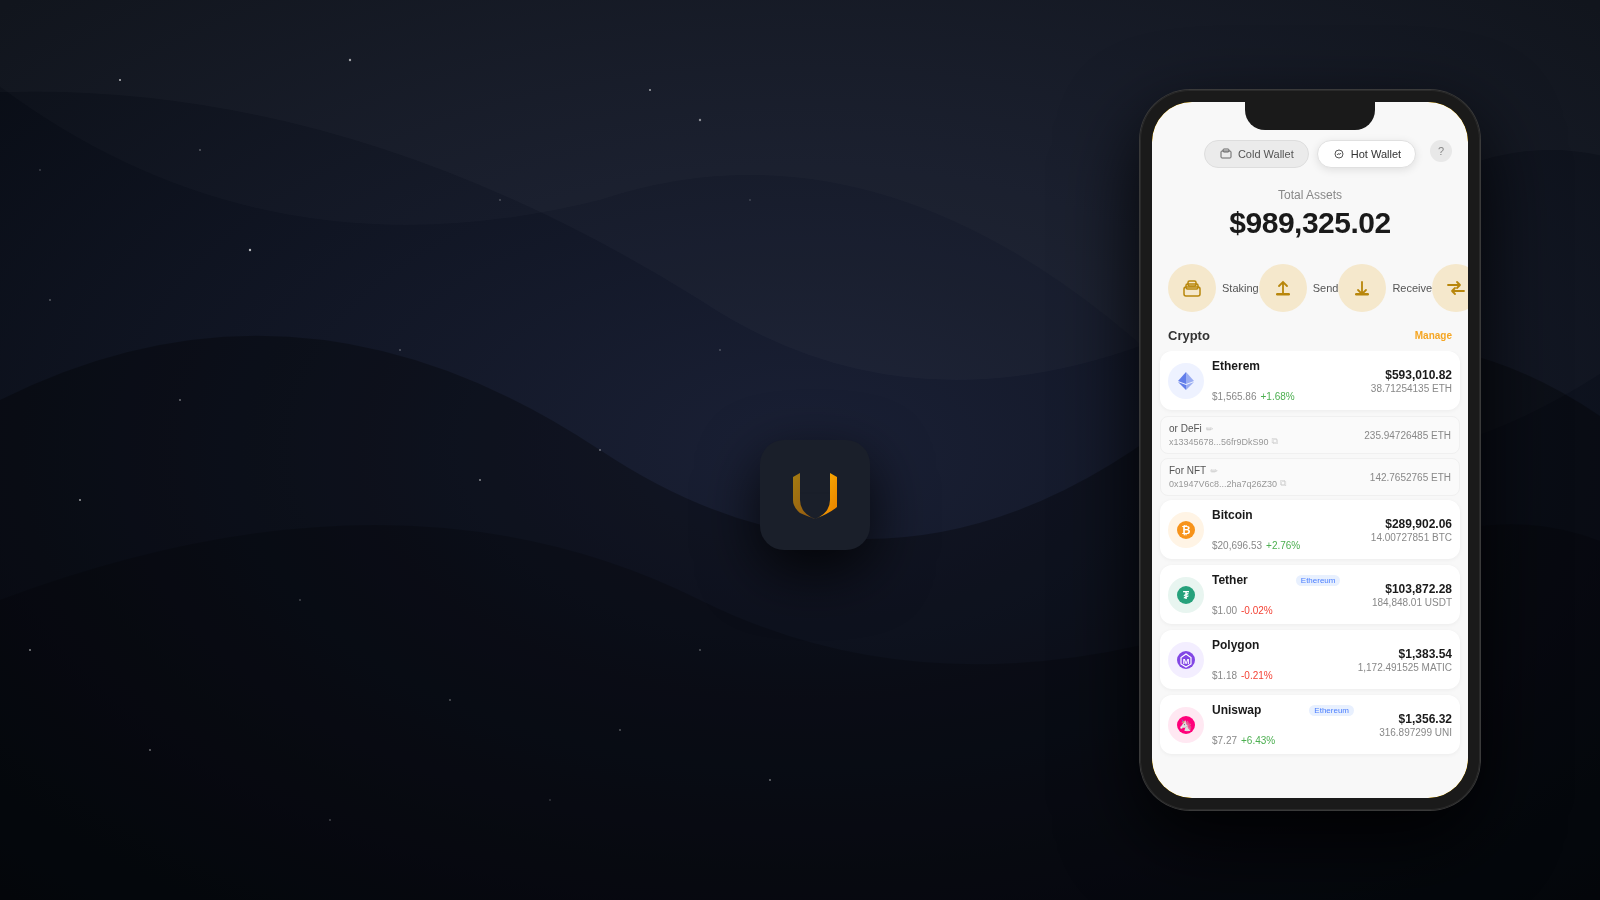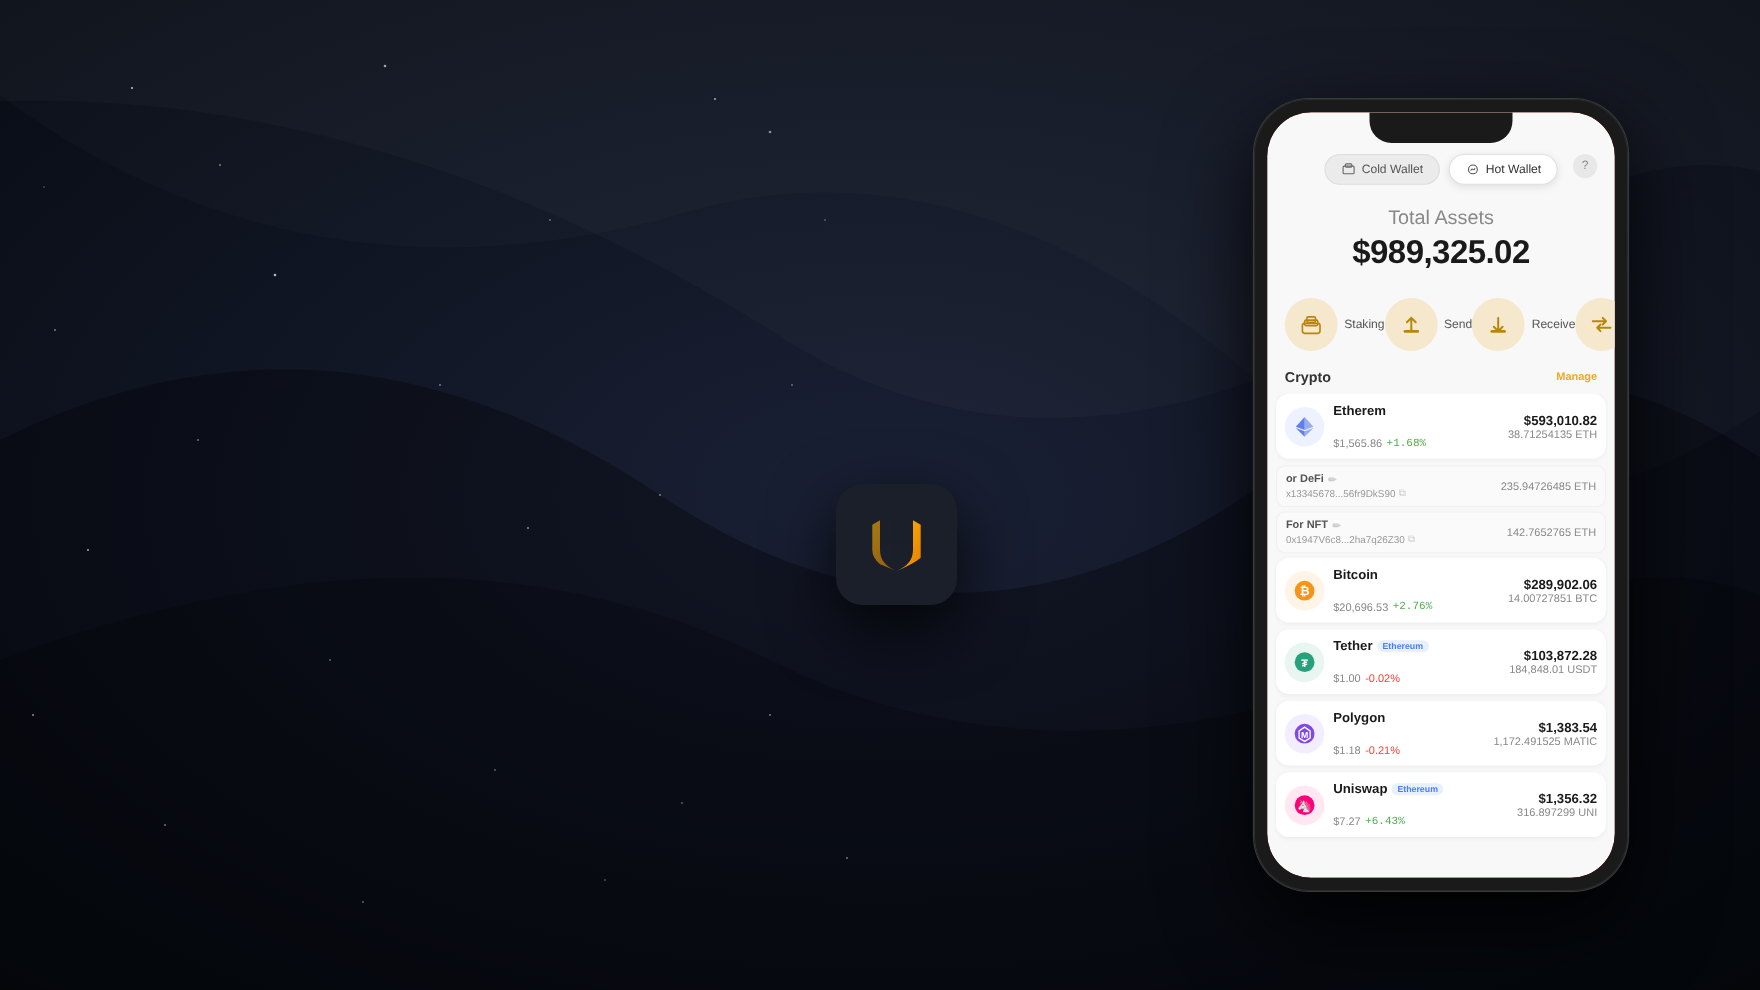--- a/index.html
+++ b/index.html
@@ -96,21 +96,21 @@
       box-shadow:
         0 0 0 1px #3a3a3a,
         0 30px 80px rgba(0,0,0,0.9),
         inset 0 0 0 1px #2a2a2a;
       position: relative;
     }
 
     .phone-screen {
       width: 100%;
       height: 100%;
-      background: #7f1d1d;
+      background: #eab308;
       border-radius: 40px;
       overflow: hidden;
       position: relative;
     }
 
     
     .notch {
       position: absolute;
       top: 0;
       left: 50%;
@@ -194,21 +194,21 @@
       cursor: pointer;
     }
 
     
     .total-assets-section {
       text-align: center;
       padding: 8px 20px 16px;
     }
 
     .total-assets-label {
-      font-size: 18px;
+      font-size: 12px;
       color: #888;
       margin-bottom: 4px;
     }
 
     .total-assets-value {
       font-size: 30px;
       font-weight: 700;
       color: #1a1a1a;
       letter-spacing: -0.5px;
     }
@@ -313,21 +313,20 @@
       color: #888;
       display: flex;
       align-items: center;
       gap: 4px;
       margin-top: 18px;
     }
 
     .change-pos {
       color: #4caf50;
       font-weight: 500;
-      font-family: Liberation Mono, monospace;
     }
 
     .change-neg {
       color: #f44336;
       font-weight: 500;
     }
 
     .crypto-values {
       text-align: right;
     }
@@ -348,21 +347,21 @@
     .sub-item {
       background: #fafafa;
       border: 1px solid #f0f0f0;
       padding: 6px 8px;
       margin-bottom: 4px;
       border-radius: 8px;
     }
 
     .sub-item-header {
       font-size: 10px;
-      font-weight: 700;
+      font-weight: 400;
       color: #555;
       display: flex;
       align-items: center;
       gap: 4px;
       margin-bottom: 2px;
     }
 
     .sub-item-addr {
       font-size: 9px;
       color: #999;
@@ -376,21 +375,22 @@
       color: #888;
       text-align: center;
     }
 
     .eth-badge {
       background: #e8f0fe;
       color: #4a7eff;
       font-size: 8px;
       padding: 1px 5px;
       border-radius: 8px;
-      font-weight: 700;
+      font-weight: 400;
+      margin-left: 44px;
     }
 
     .edit-icon {
       color: #ccc;
       font-size: 9px;
       cursor: pointer;
     }
 
     .copy-icon {
       color: #ccc;

